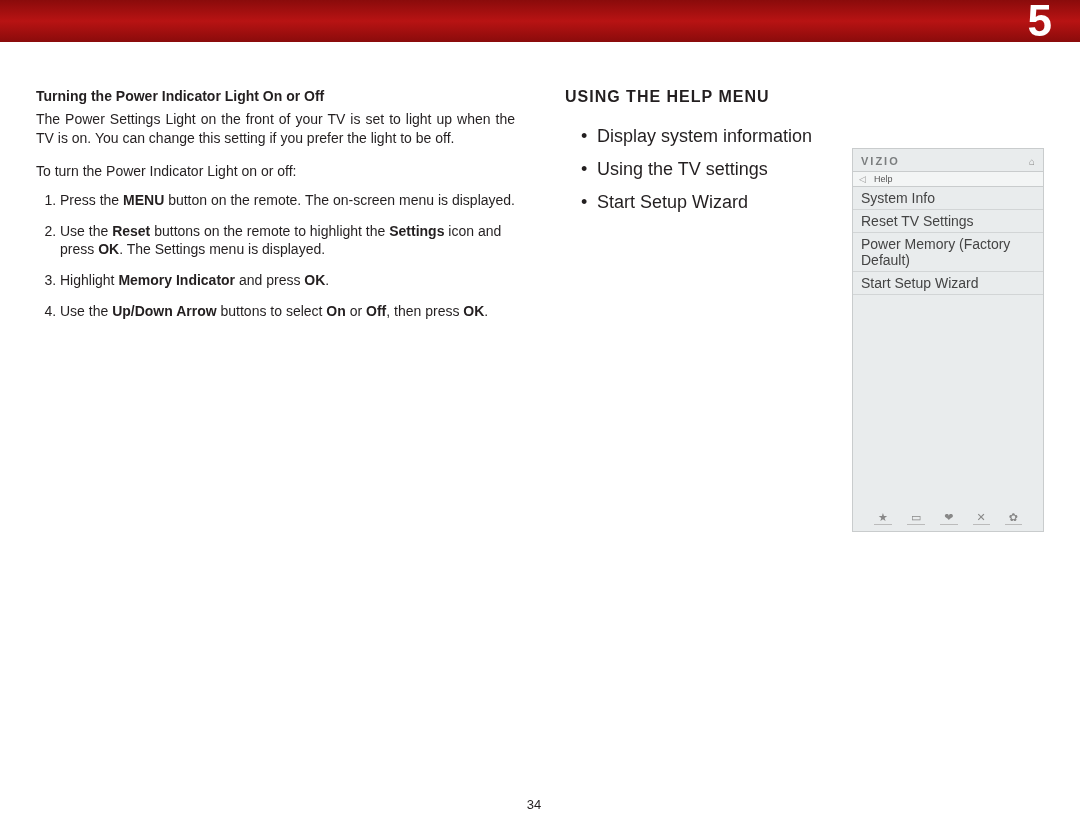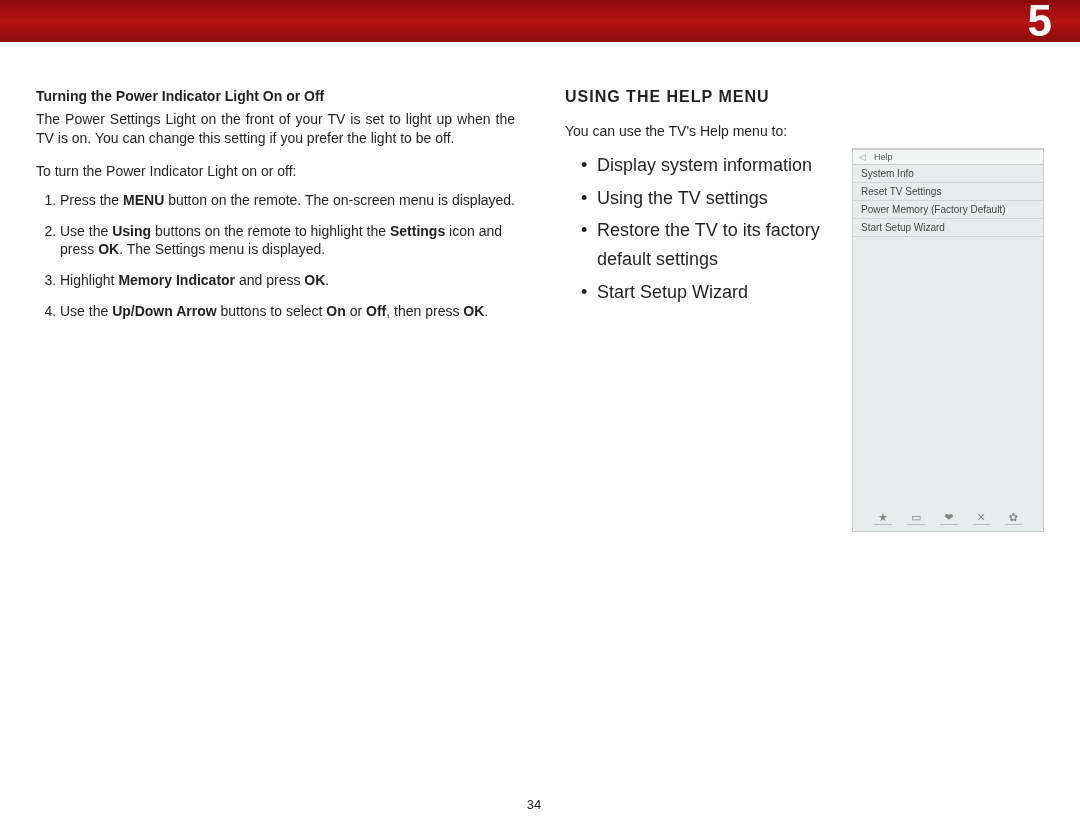--- a/index.html
+++ b/index.html
@@ -126,21 +126,21 @@
     background: #f3f5f5;
     font-size: 9px;
   }
   .tv-crumb .arrow-left {
     font-size: 9px;
     color: #999;
   }
   .tv-item {
     padding: 3px 8px;
     border-bottom: 1px solid #d2d5d6;
-    font-size: 10px;
+    font-size: 14px;
     color: #444;
   }
   .tv-footer {
     position: absolute;
     bottom: 6px;
     left: 0;
     right: 0;
     display: flex;
     justify-content: space-evenly;
     align-items: center;
@@ -170,39 +170,41 @@
 </div>
 
 <div class="page">
 
   <div class="col-left">
     <div class="subhead">Turning the Power Indicator Light On or Off</div>
     <div class="body-text">The Power Settings Light on the front of your TV is set to light up when the TV is on. You can change this setting if you prefer the light to be off.</div>
     <div class="body-text-intro">To turn the Power Indicator Light on or off:</div>
     <ol class="steps">
       <li>Press the <b>MENU</b> button on the remote. The on-screen menu is displayed.</li>
-      <li>Use the <b>Using</b> buttons on the remote to highlight the <b>Settings</b> icon and press <b>OK</b>. The Settings menu is displayed.</li>
+      <li>Use the <b>Reset</b> buttons on the remote to highlight the <b>Settings</b> icon and press <b>OK</b>. The Settings menu is displayed.</li>
       <li>Highlight <b>Memory Indicator</b> and press <b>OK</b>.</li>
       <li>Use the <b>Up/Down Arrow</b> buttons to select <b>On</b> or <b>Off</b>, then press <b>OK</b>.</li>
     </ol>
   </div>
 
   <div class="col-right">
     <div class="col-right-text">
       <div class="section-title">Using the Help Menu</div>
-      <div class="body-text-intro">You can use the TV's Help menu to:</div>
       <ul class="bullets">
         <li>Display system information</li>
         <li>Using the TV settings</li>
-        <li>Restore the TV to its factory default settings</li>
         <li>Start Setup Wizard</li>
       </ul>
     </div>
 
     <div class="tv-menu">
+      <div class="tv-menu-header">
+        <span class="tv-logo">VIZIO</span>
+        <span class="tv-home-icon">⌂</span>
+      </div>
       <div class="tv-crumb">
         <span class="arrow-left">◁</span>
         <span>Help</span>
       </div>
       <div class="tv-item">System Info</div>
       <div class="tv-item">Reset TV Settings</div>
       <div class="tv-item">Power Memory (Factory Default)</div>
       <div class="tv-item">Start Setup Wizard</div>
       <div class="tv-footer">
         <span>★</span>

